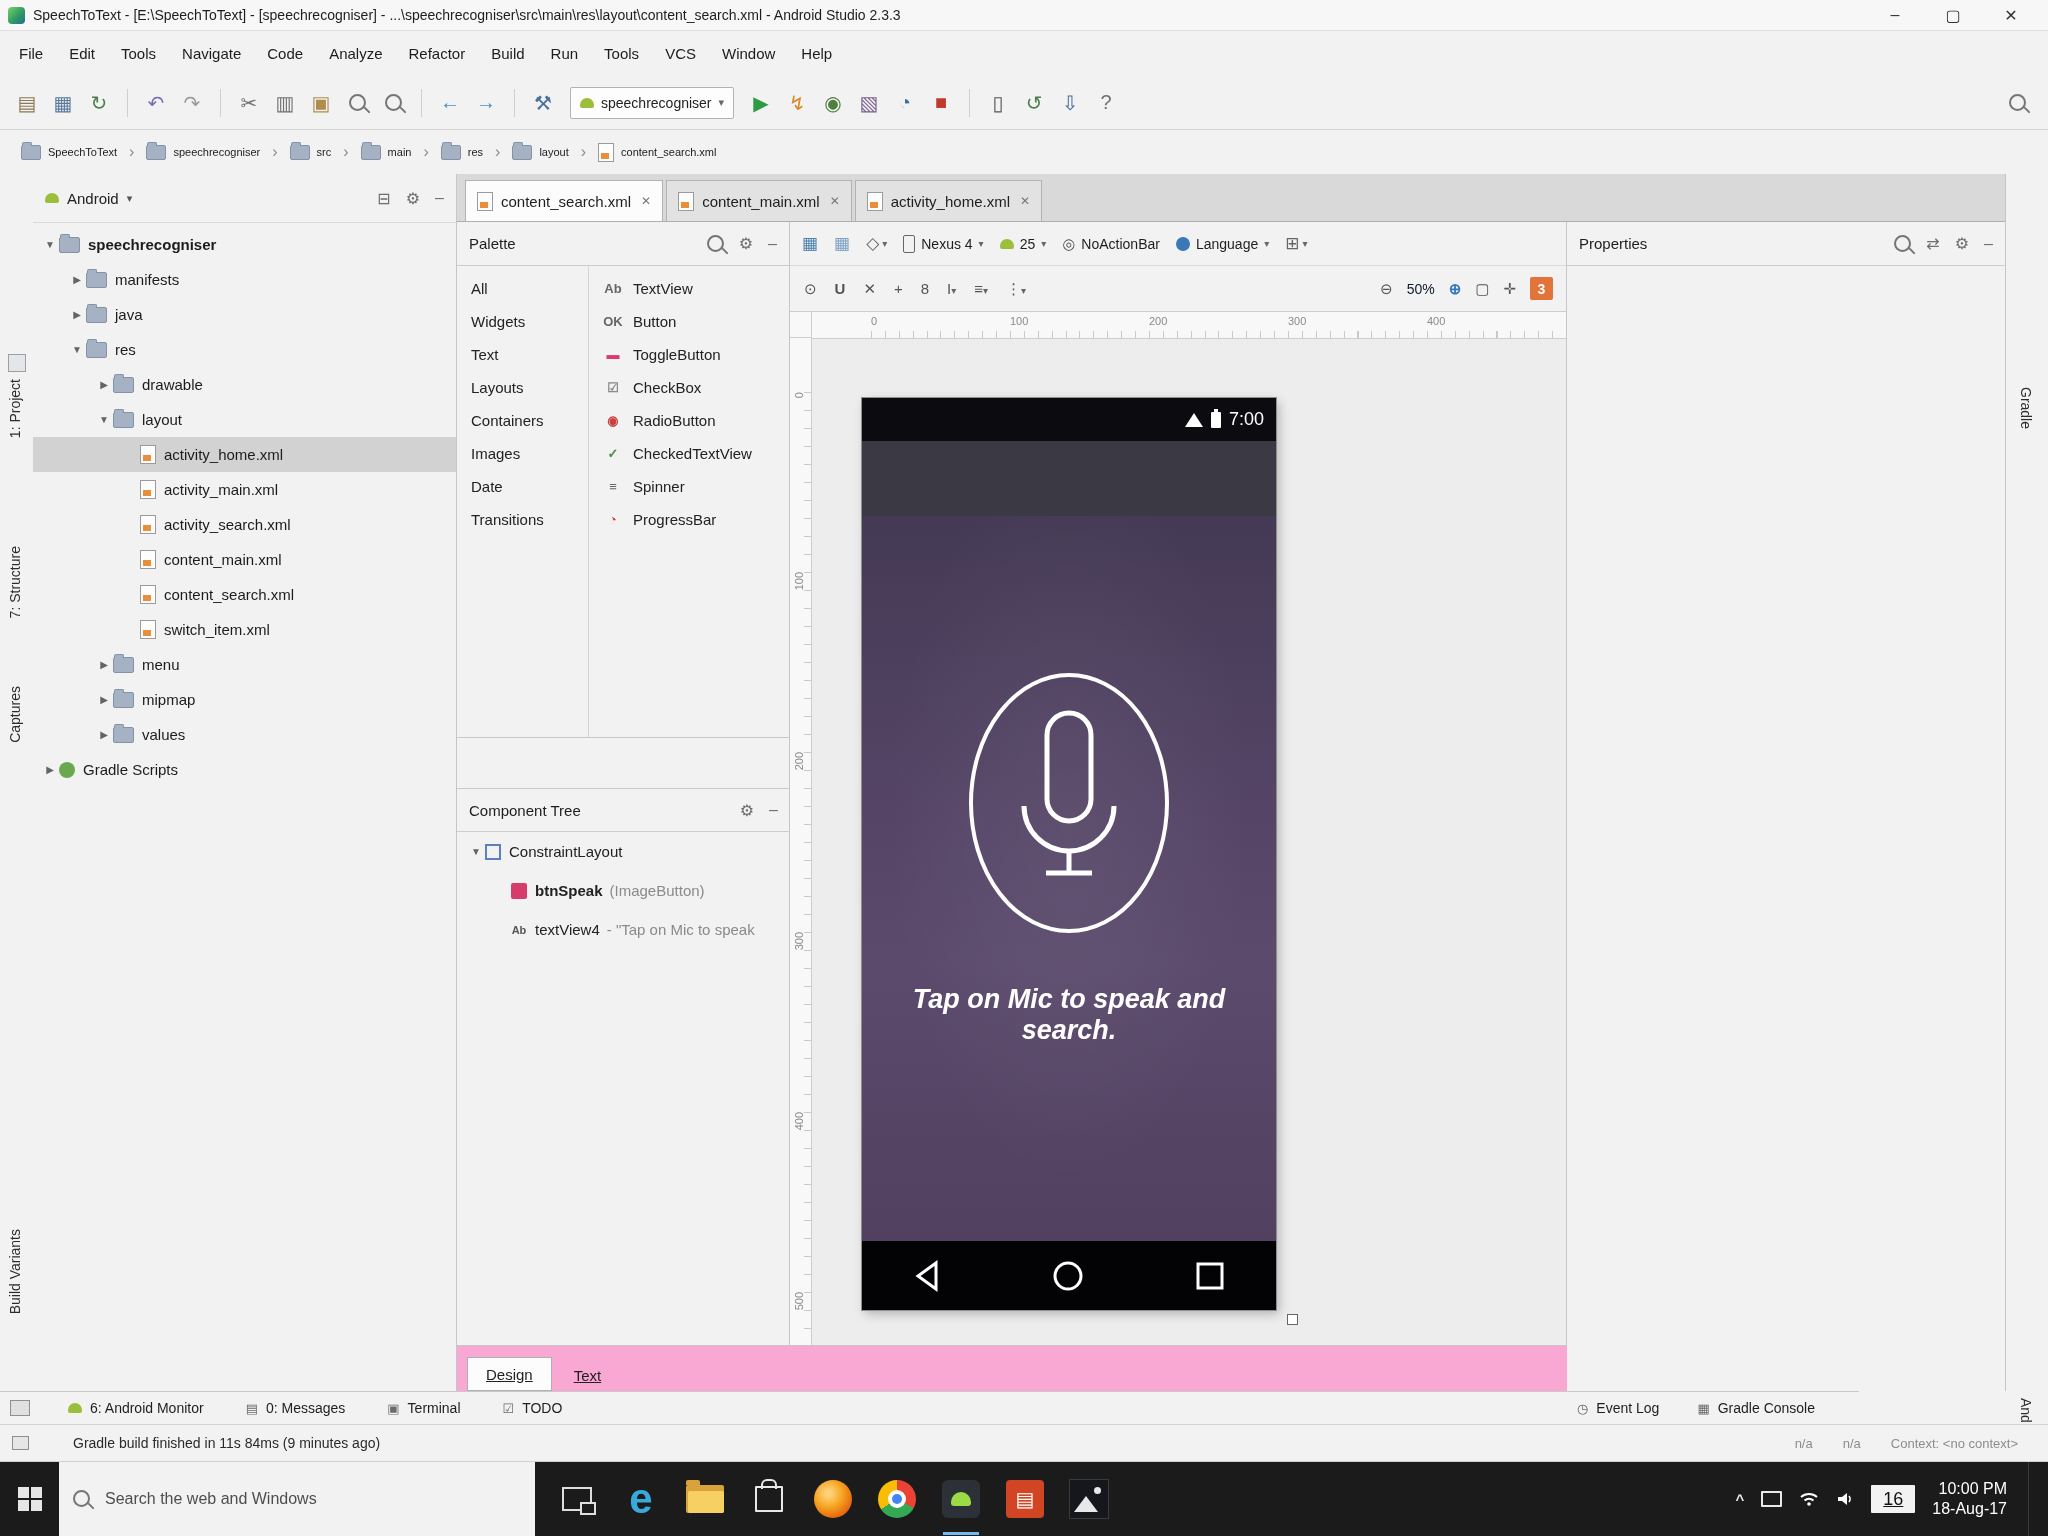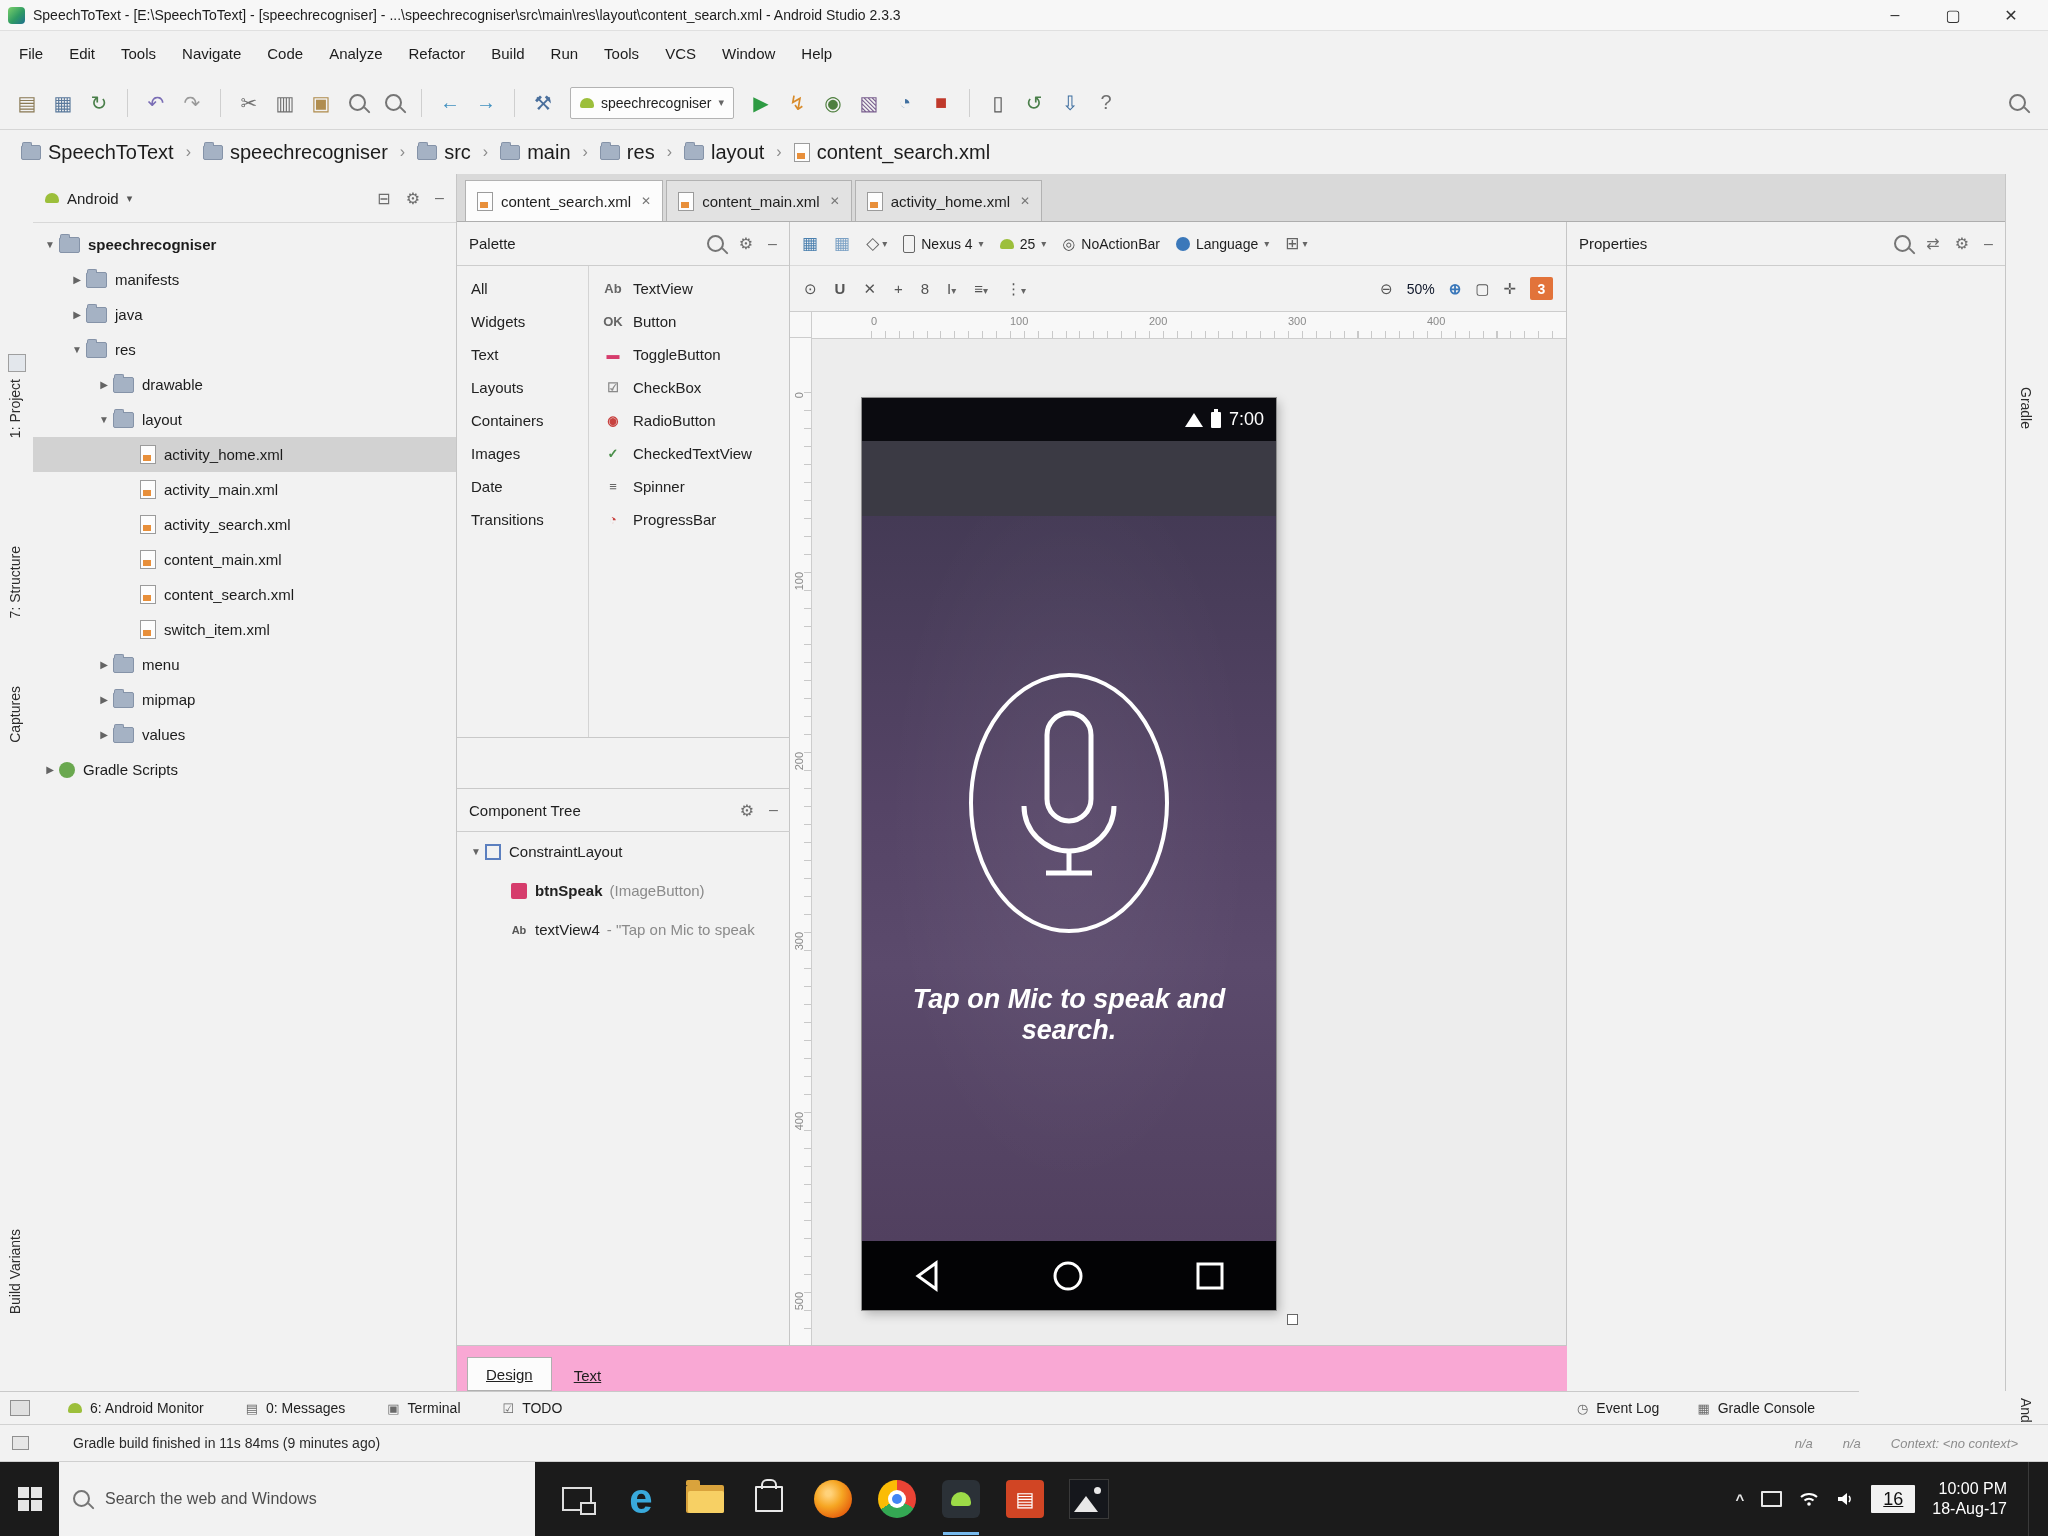--- a/index.html
+++ b/index.html
@@ -33,21 +33,21 @@
   .droid{width:14px;height:10px;background:#9cbf3b;border-radius:7px 7px 2px 2px;display:inline-block;}
   .toolbar-right{margin-left:auto;display:flex;align-items:center;padding-right:10px;}
   .mag{width:13px;height:13px;border:2px solid #757575;border-radius:50%;position:relative;display:inline-block;}
   .mag::after{content:"";position:absolute;width:8px;height:2px;background:#757575;right:-7px;bottom:-2px;
               transform:rotate(45deg);border-radius:1px;}
 
   
   .breadcrumbs{left:0;top:130px;width:2048px;height:44px;background:#f2f2f2;display:flex;align-items:center;
                padding-left:14px;box-sizing:border-box;}
   #breadcrumbs-items{display:flex;align-items:center;gap:4px;}
-  .crumb{display:flex;align-items:center;gap:7px;padding:4px 7px;font-size:20px;color:#1c1c1c;}
+  .crumb{display:flex;align-items:center;gap:7px;padding:4px 7px;font-size:11px;color:#1c1c1c;}
   .crumb-sep{color:#8c8c8c;font-size:16px;padding:0 1px;}
   .folder-icon-sm{width:18px;height:13px;background:#a5b2c4;border:1px solid #8593a8;border-radius:2px;position:relative;display:inline-block;}
   .folder-icon-sm::before{content:"";position:absolute;top:-4px;left:0;width:8px;height:3px;background:#a5b2c4;border:1px solid #8593a8;border-bottom:none;border-radius:2px 2px 0 0;}
   .xml-icon{width:14px;height:17px;background:#fdfdfd;border:1px solid #9b9b9b;position:relative;display:inline-block;}
   .xml-icon::after{content:"";position:absolute;left:2px;bottom:2px;width:8px;height:6px;background:#e88f3a;}
 
   
   .left-strip{left:0;top:174px;width:33px;height:1217px;background:#f2f2f2;border-right:1px solid #c6c6c6;}
   .right-strip{left:2005px;top:174px;width:43px;height:1217px;background:#f2f2f2;border-left:1px solid #c6c6c6;}
   .vlabel{position:absolute;left:7px;writing-mode:vertical-rl;transform:rotate(180deg);font-size:14px;color:#2c2c2c;white-space:nowrap;}
@@ -153,21 +153,21 @@
   .switcher{width:18px;height:14px;border:1px solid #8f8f8f;background:#e0e0e0;margin:0 14px 0 10px;}
   #bb-left{display:flex;align-items:center;gap:42px;padding-left:24px;}
   #bb-right{margin-left:auto;display:flex;align-items:center;gap:38px;padding-right:44px;}
   .bb-item{display:flex;align-items:center;gap:8px;color:#1e1e1e;}
   .bb-ic{font-size:13px;color:#6a6a6a;}
 
   
   .statusbar{left:0;top:1424px;width:2048px;height:38px;background:#f2f2f2;border-top:1px solid #d2d2d2;border-bottom:1px solid #cfcfcf;
              display:flex;align-items:center;box-sizing:border-box;font-size:14px;color:#2a2a2a;gap:32px;}
   .sb-icon{width:15px;height:12px;border:1px solid #8f8f8f;background:#e6e6e6;margin:0 12px 0 12px;}
-  #sb-right{margin-left:auto;display:flex;align-items:center;gap:30px;padding-right:30px;color:#8c8c8c;font-size:13px;font-style:italic;}
+  #sb-right{margin-left:auto;display:flex;align-items:center;gap:30px;padding-right:30px;color:#8c8c8c;font-size:13px;}
 
   
   .taskbar{left:0;top:1462px;width:2048px;height:74px;background:#1b1b1b;display:flex;align-items:center;box-sizing:border-box;}
   .start{width:59px;height:74px;display:flex;align-items:center;justify-content:center;flex:0 0 auto;}
   .winlogo{display:grid;grid-template-columns:11px 11px;grid-template-rows:11px 11px;gap:2px;}
   .winlogo span{background:#e6e6e6;}
   .tb-search{position:relative;width:476px;height:74px;flex:0 0 auto;background:#f2f2f2;display:flex;align-items:center;}
   .tb-search input{width:100%;height:100%;border:none;outline:none;background:transparent;
                    font-family:"Liberation Sans",sans-serif;font-size:16px;color:#333;padding-left:46px;box-sizing:border-box;}
   .tb-search input::placeholder{color:#4e4e4e;opacity:1;}

